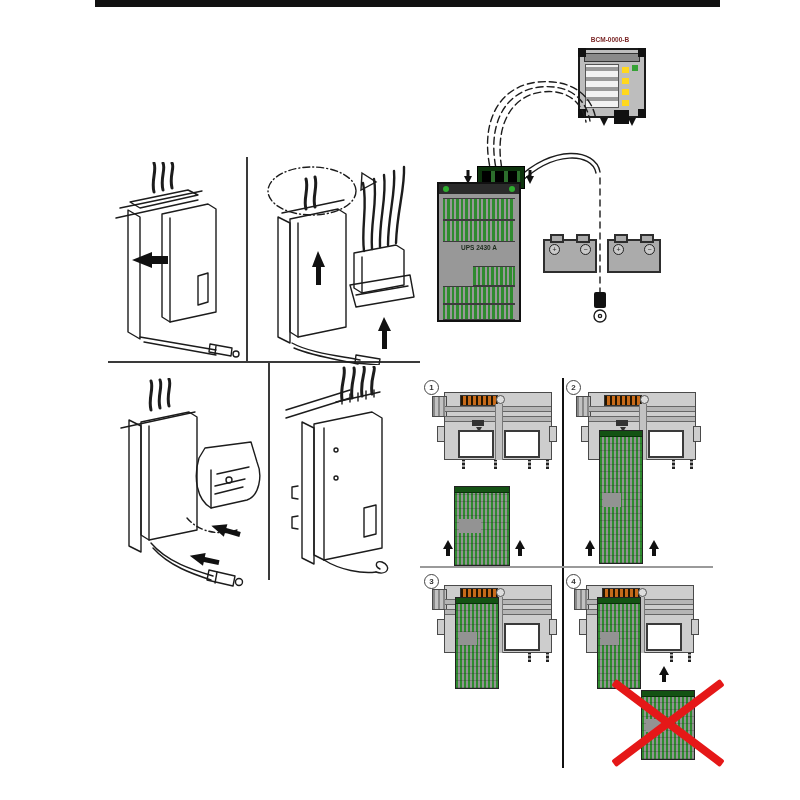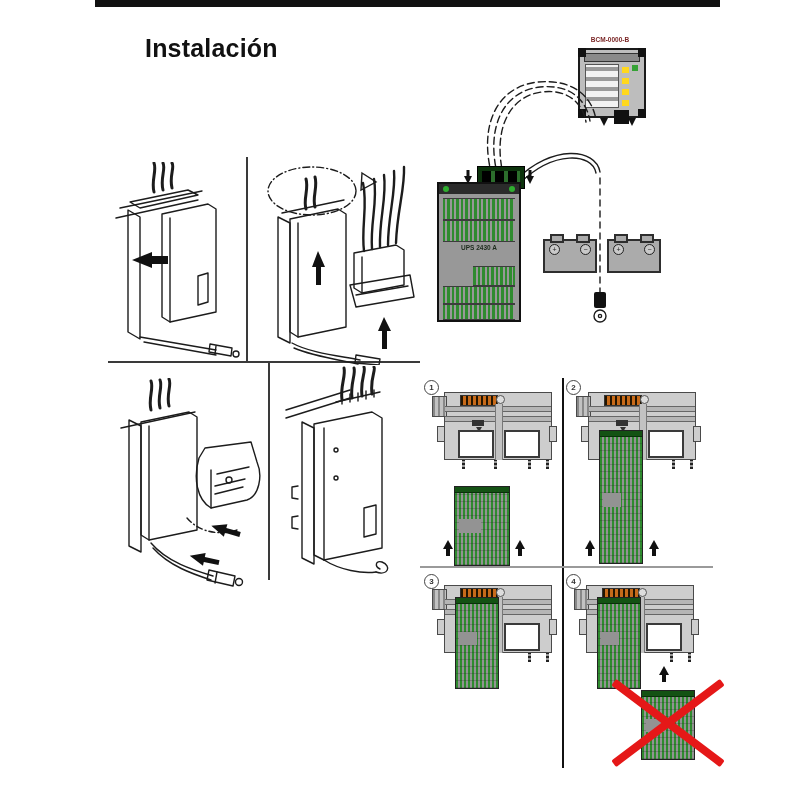--- a/index.html
+++ b/index.html
@@ -89,21 +89,20 @@
   .xbar{position:absolute;left:50%;top:50%;width:136px;height:8px;background:#e51818;border-radius:2px;}
   .xbar.a{transform:translate(-50%,-50%) rotate(37deg);}
   .xbar.b{transform:translate(-50%,-50%) rotate(-37deg);}
 </style>
 </head>
 <body>
 
 <div id="canvas">
 
   <div class="abs" id="topbar"></div>
-  <div class="abs" id="title">Instalación</div>
 
   <div class="abs divider" id="lg-v1"></div>
   <div class="abs divider" id="lg-h1"></div>
   <div class="abs divider" id="lg-v2"></div>
   <div class="abs" id="rg-v"></div>
   <div class="abs" id="rg-h"></div>
 
   <div class="abs" id="bcm-label">BCM-0000-B</div>
   <div class="abs" id="bcm">
     <span class="bcm-topbar"></span>

